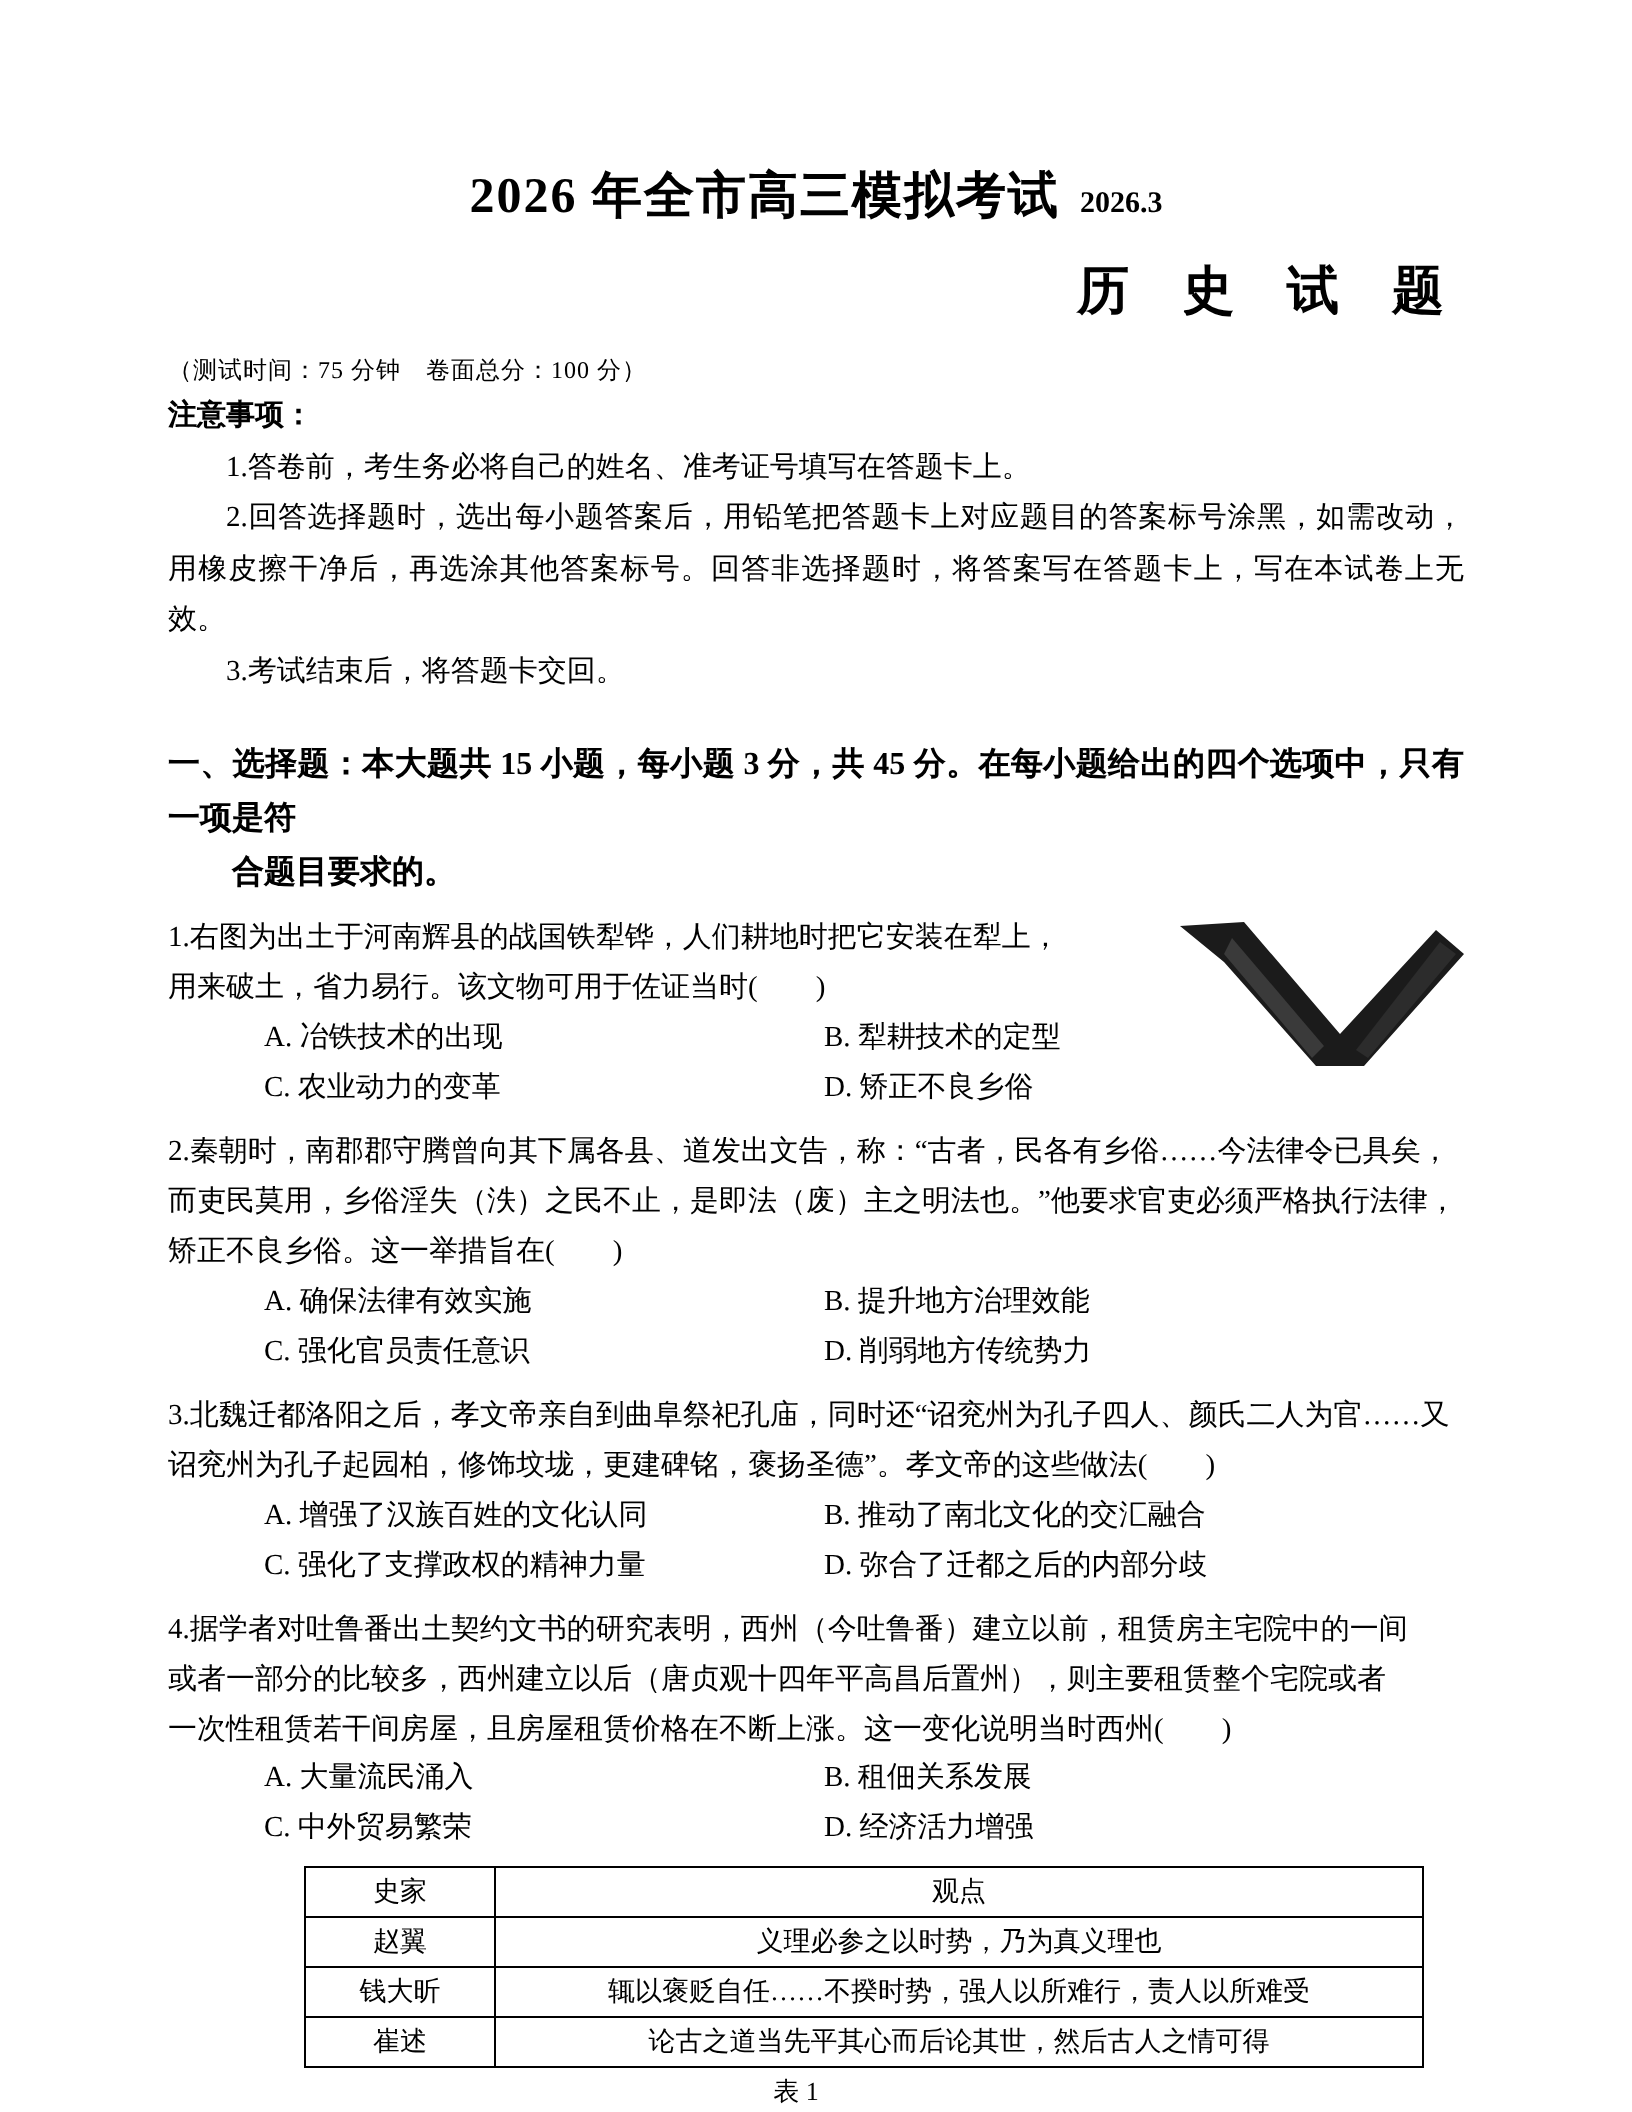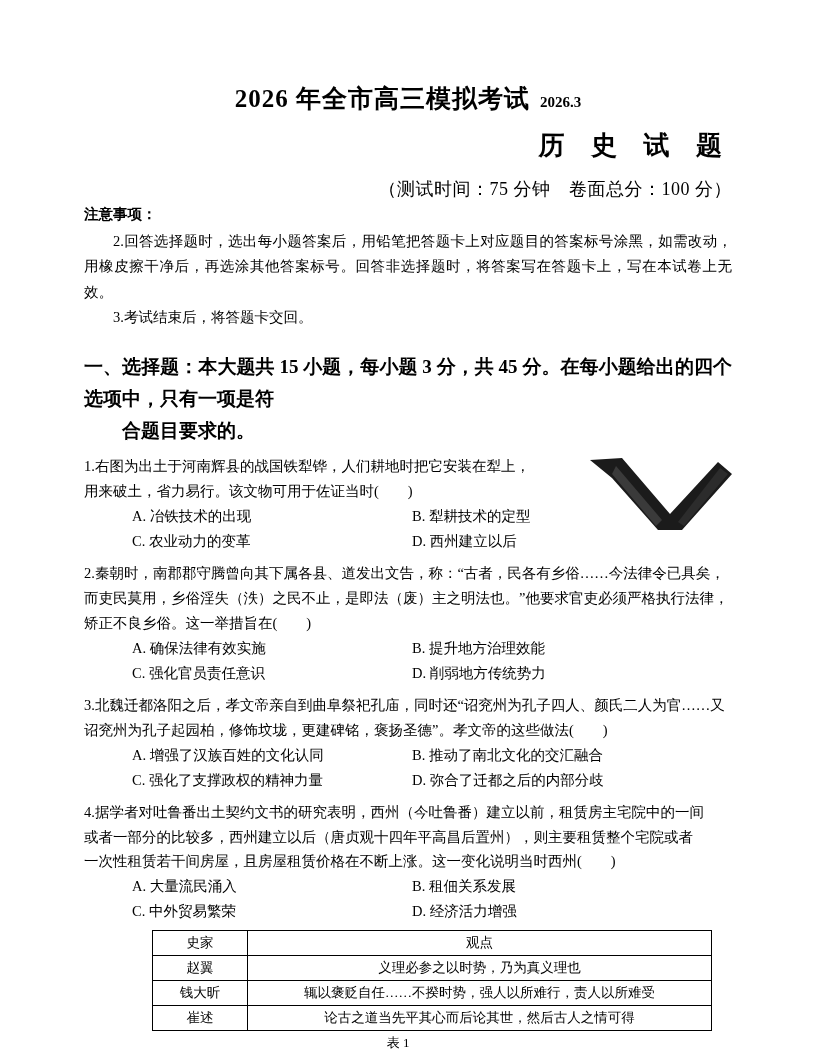--- a/index.html
+++ b/index.html
@@ -39,23 +39,23 @@
   }
   .doc-subject {
     text-align: right;
     margin-top: 14px;
     font-size: 26px;
     font-weight: bold;
     letter-spacing: 10px;
     font-family: "Liberation Serif", "DejaVu Serif", serif;
   }
   .doc-meta {
-    text-align: right;
+    text-align: left;
     margin-top: 14px;
-    font-size: 18px;
+    font-size: 12px;
     letter-spacing: 0.5px;
   }
   
   .notice-title {
     margin-top: 4px;
     font-size: 14.5px;
     font-weight: bold;
   }
   .notice-list {
     margin-top: 5px;
@@ -64,21 +64,21 @@
     text-align: justify;
   }
   .notice-list p {
     margin: 0;
   }
   .indent2 { text-indent: 2em; }
 
   
   .section-title {
     margin-top: 20px;
-    font-size: 19px;
+    font-size: 16px;
     font-weight: bold;
     line-height: 1.7;
     text-align: justify;
   }
   .section-title .cont {
     display: block;
     text-indent: 2em;
   }
 
   
@@ -148,20 +148,21 @@
 <div class="page">
 
   <div class="doc-title">
     <span>2026 年全市高三模拟考试</span><span class="date-sup">2026.3</span>
   </div>
   <div class="doc-subject">历 史 试 题</div>
   <div class="doc-meta">（测试时间：75 分钟　卷面总分：100 分）</div>
 
   <div class="notice-title">注意事项：</div>
   <div class="notice-list">
+    <p class="indent2">1.答卷前，考生务必将自己的姓名、准考证号填写在答题卡上。</p>
     <p class="indent2">2.回答选择题时，选出每小题答案后，用铅笔把答题卡上对应题目的答案标号涂黑，如需改动，用橡皮擦干净后，再选涂其他答案标号。回答非选择题时，将答案写在答题卡上，写在本试卷上无效。</p>
     <p class="indent2">3.考试结束后，将答题卡交回。</p>
   </div>
 
   <div class="section-title">
     <span>一、选择题：本大题共 15 小题，每小题 3 分，共 45 分。在每小题给出的四个选项中，只有一项是符</span>
     <span class="cont">合题目要求的。</span>
   </div>
 
   <div class="q q1-wrap">
@@ -173,21 +174,21 @@
       <path d="M4 4 L36 2 L84 58 L132 6 L146 18 L96 74 L72 74 L26 22 Z" fill="#1b1b1b"></path>
       <path d="M30 10 L76 64 L70 70 L26 18 Z" fill="#3a3a3a"></path>
       <path d="M134 12 L142 18 L98 70 L92 66 Z" fill="#2c2c2c"></path>
     </svg>
     <div class="opts">
       <span class="o first">A. 冶铁技术的出现</span>
       <span class="o">B. 犁耕技术的定型</span>
     </div>
     <div class="opts">
       <span class="o first">C. 农业动力的变革</span>
-      <span class="o">D. 西州建立以后</span>
+      <span class="o">D. 矫正不良乡俗</span>
     </div>
   </div>
 
   <div class="q">
     <div>
       <span>2.</span><span>秦朝时，南郡郡守腾曾向其下属各县、道发出文告，称：“古者，民各有乡俗……今法律令已具矣，</span>
       <span class="cont">而吏民莫用，乡俗淫失（泆）之民不止，是即法（废）主之明法也。”他要求官吏必须严格执行法律，</span>
       <span class="cont">矫正不良乡俗。这一举措旨在(　　)</span>
     </div>
     <div class="opts">

